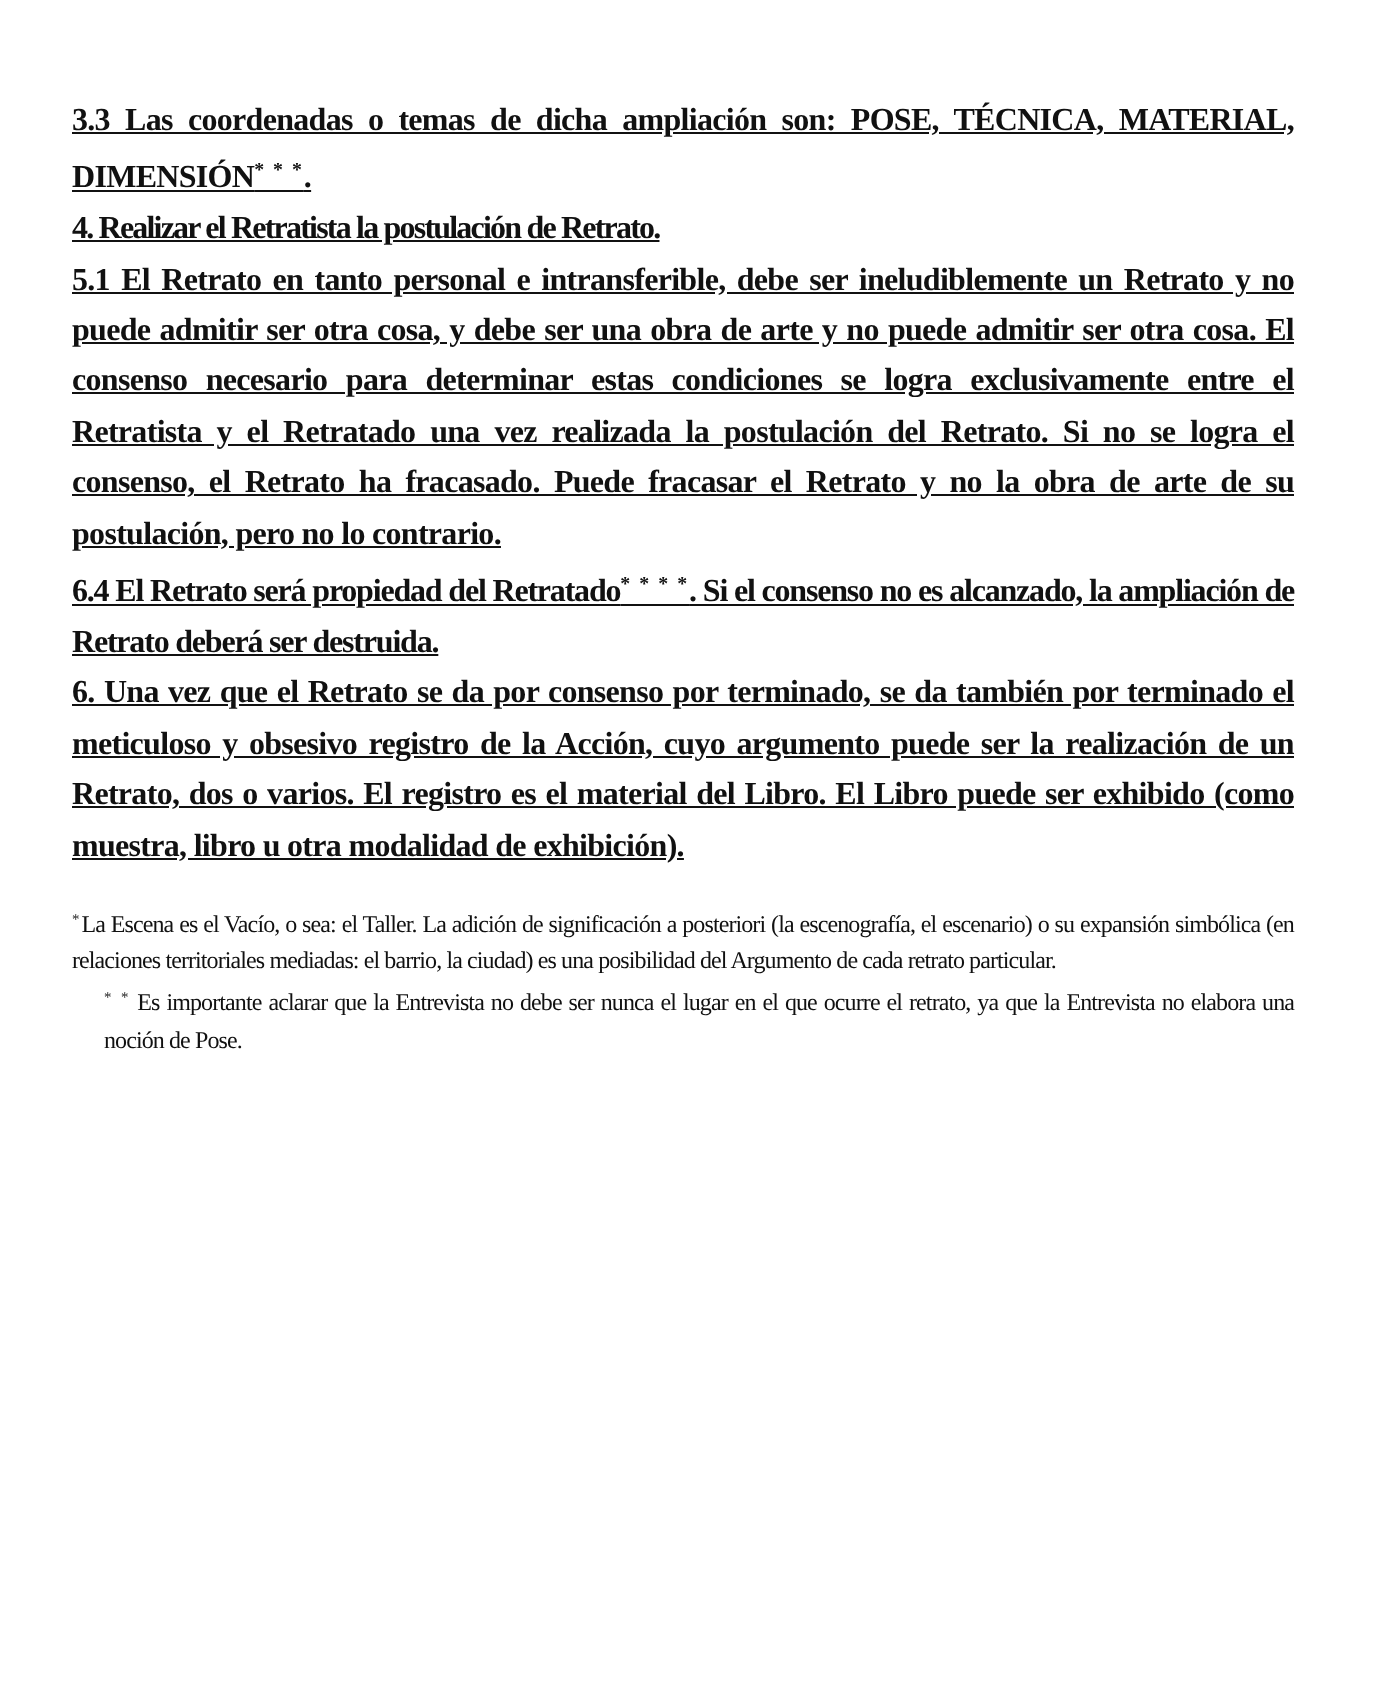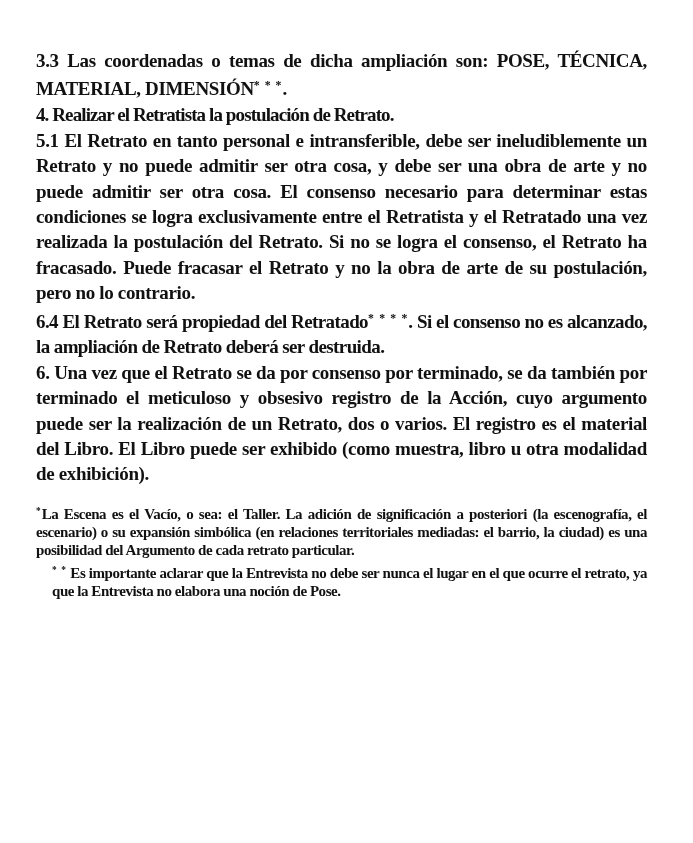--- a/index.html
+++ b/index.html
@@ -15,39 +15,40 @@
       color: #111111;
     }
     .page {
       position: absolute;
       left: 36px;
       top: 48px;
       width: 611px;
     }
     .body-text {
       font-family: "Liberation Serif", "DejaVu Serif", serif;
-      font-size: 19px;
+      font-size: 16px;
       line-height: 25.4px;
       font-weight: bold;
       letter-spacing: -0.35px;
       margin: 0;
+      text-decoration: underline;
     }
     .para {
       margin: 0;
       text-align: justify;
       text-align-last: left;
     }
     .para.tight { letter-spacing: -0.9px; }
     .para.tight2 { letter-spacing: -0.6px; }
     .footnotes {
       margin-top: 15px;
       font-family: "Liberation Serif", "DejaVu Serif", serif;
-      font-size: 15px;
+      font-size: 12px;
       line-height: 18.2px;
-      font-weight: bold;
+      font-weight: normal;
       letter-spacing: -0.45px;
     }
     .fn {
       margin: 0;
       text-align: justify;
       text-align-last: left;
     }
     .fn.gap { margin-top: 5px; }
     .fn.gap-s { margin-top: 1px; margin-left: 16px; }
     .mark {

